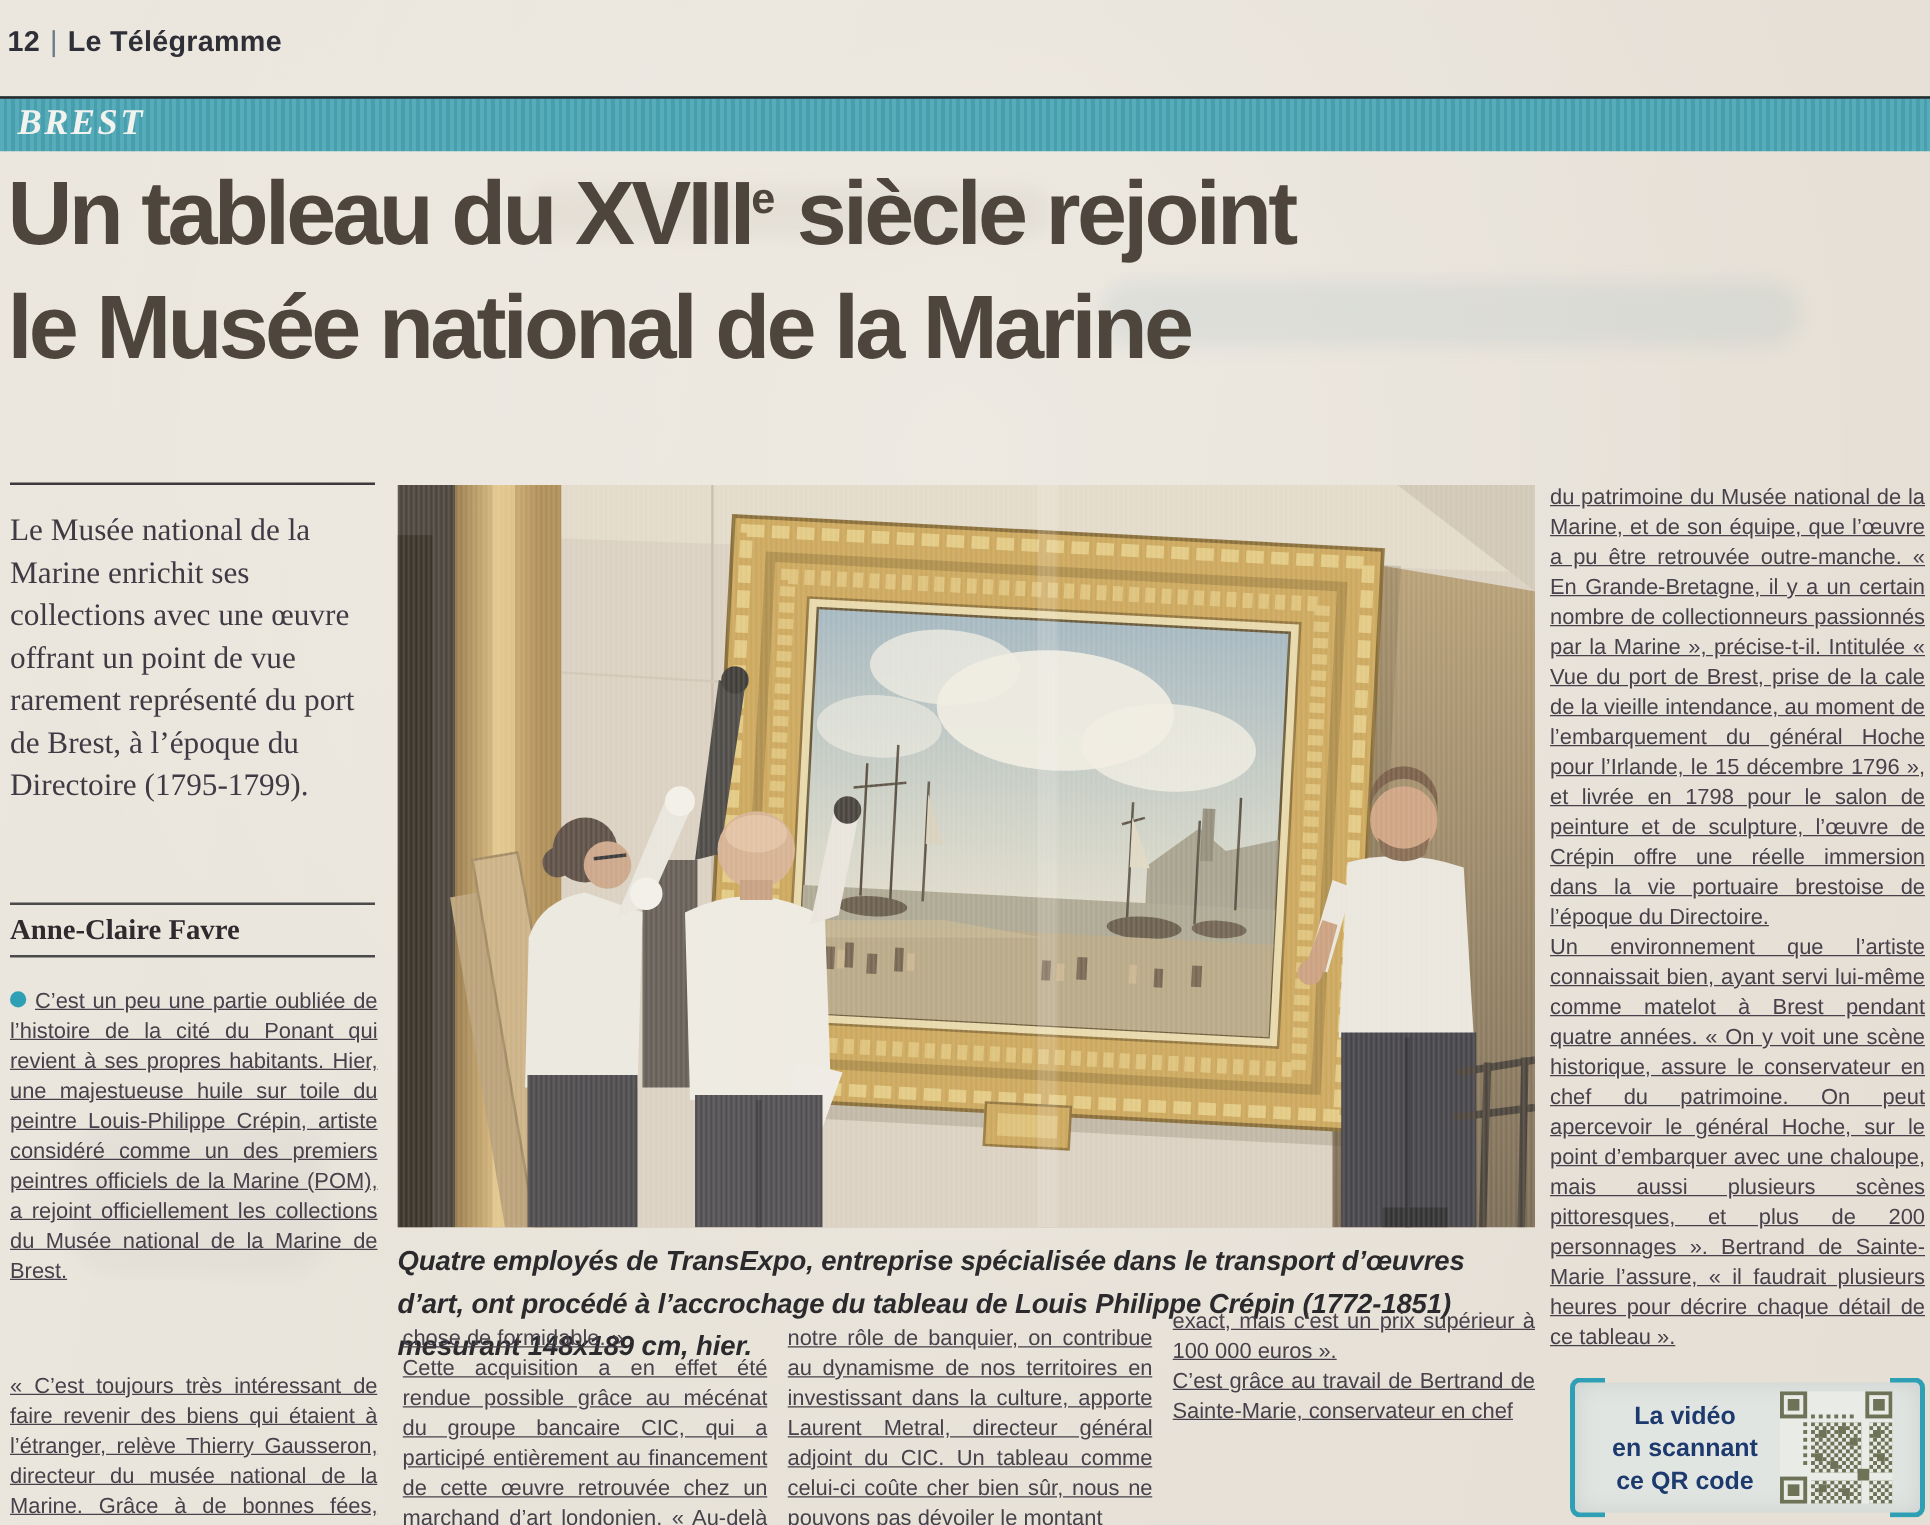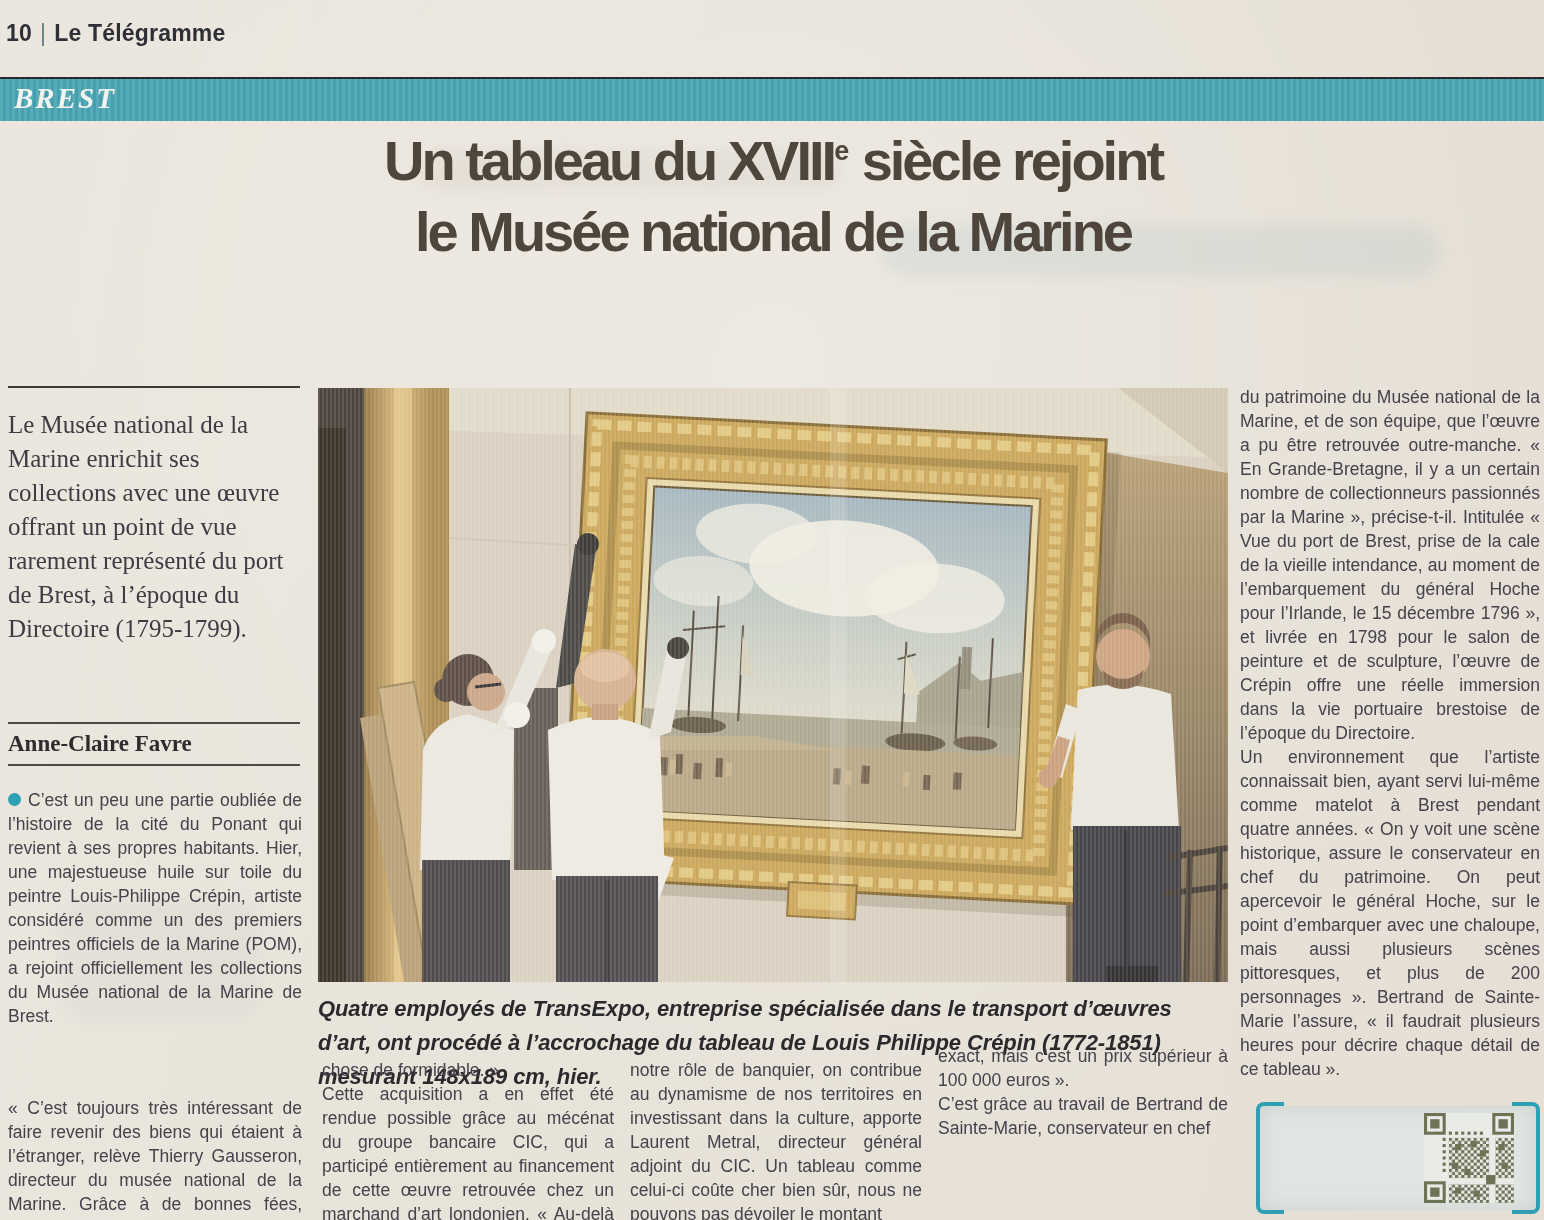--- a/index.html
+++ b/index.html
@@ -17,21 +17,21 @@
   .masthead{left:6px;top:20px;font-size:23px;font-weight:bold;color:#2f2f38;letter-spacing:.2px;}
   .masthead .sep{color:#6a7a8a;font-weight:normal;padding:0 8px;}
   .edition-date{right:12px;top:8px;font-size:27px;font-weight:bold;color:var(--date-text,#1d3a6e);}
   
   .band{left:0;top:77px;width:1544px;height:42px;background:var(--section-band,#4ba6b4);border-top:2px solid #2b2b2b;
         background-image:repeating-linear-gradient(90deg, rgba(255,255,255,.07) 0 3px, rgba(0,40,60,.06) 3px 6px);}
   .band-label{left:14px;top:82px;font-family:"Liberation Serif",serif;font-style:italic;font-weight:bold;
         font-size:29px;color:#f2f3ef;letter-spacing:2px;}
   
   .headline{left:6px;top:126px;width:1534px;font-weight:bold;color:var(--headline-text,#4e463c);
-        font-size:56px;line-height:1.26;letter-spacing:-3px;text-align:center;}
+        font-size:72px;line-height:1.26;letter-spacing:-3px;}
   .headline sup{font-size:.48em;vertical-align:super;letter-spacing:0;}
   
   .ghost{border-radius:30px;filter:blur(7px);}
   .g1{left:880px;top:225px;width:560px;height:52px;background:rgba(70,125,150,.08);}
   .g2{left:420px;top:150px;width:420px;height:40px;background:rgba(120,110,90,.06);}
   .g3{left:60px;top:900px;width:200px;height:120px;background:rgba(110,120,130,.05);}
   
   .standfirst{left:8px;top:386px;width:292px;border-top:2px solid #3c383c;padding-top:20px;
         font-family:"Liberation Serif",serif;font-size:25px;line-height:1.36;color:#3f3b44;}
   .byline{left:8px;top:722px;width:292px;border-top:2px solid #4a4a4a;border-bottom:2px solid #4a4a4a;
@@ -47,41 +47,41 @@
   
   .photo{left:318px;top:388px;width:910px;height:594px;background:#cfc6b7;overflow:hidden;}
   .photo svg{display:block;}
   .caption{left:318px;top:992px;width:906px;font-size:22px;font-weight:bold;color:#2a2a2d;
         line-height:1.55;letter-spacing:-.1px;font-style:italic;}
   
   .col2{left:322px;top:1058px;width:292px;height:162px;overflow:hidden;}
   .col3{left:630px;top:1058px;width:292px;height:162px;overflow:hidden;}
   .col4{left:938px;top:1044px;width:290px;height:176px;overflow:hidden;}
   .col4 .subhead{margin-top:24px;margin-bottom:2px;}
-  .body-col p{margin:0;}
+  .body-col p{margin:0;text-decoration:underline;}
   
   .rcol{left:1240px;top:385px;width:300px;height:702px;overflow:hidden;}
   
   .qrbox{left:1256px;top:1102px;width:284px;height:112px;}
   .qr-panel{position:absolute;left:4px;top:4px;right:4px;bottom:4px;background:#e1e5e2;border-radius:4px;
         box-shadow:inset 0 0 18px rgba(160,170,170,.35);}
   .qr-bracket{position:absolute;top:0;bottom:0;width:24px;border:4px solid var(--accent-teal,#2e9fb4);}
   .qb-l{left:0;border-right:none;border-radius:8px 0 0 8px;}
   .qb-r{right:0;border-left:none;border-radius:0 8px 8px 0;}
   .qr-text{position:absolute;left:22px;top:18px;width:140px;text-align:center;
         font-size:20px;font-weight:bold;color:var(--date-text,#1d3a6e);line-height:1.3;}
   .qr-code{position:absolute;right:26px;top:11px;width:90px;height:90px;}
 </style>
 </head>
 <body>
 
 <div class="page" style="--section-band: #4ba6b4; --accent-teal: #2e9fb4; --date-text: #1d3a6e; --headline-text: #4e463c; --paper: #e8e3d9;">
 
   <div class="abs masthead">
-    <span>10</span><span class="sep">|</span><span>Le Télégramme</span>
+    <span>12</span><span class="sep">|</span><span>Le Télégramme</span>
   </div>
 
   <div class="abs band"></div>
   <div class="abs band-label">BREST</div>
 
   <div class="abs ghost g1"></div>
   <div class="abs ghost g2"></div>
   <div class="abs ghost g3"></div>
 
   <div class="abs headline">
@@ -262,20 +262,25 @@
 
   <div class="abs body-col rcol">
     <p>du patrimoine du Musée national de la Marine, et de son équipe, que l’œuvre a pu être retrouvée outre-manche. « En Grande-Bretagne, il y a un certain nombre de collectionneurs passionnés par la Marine », précise-t-il. Intitulée « Vue du port de Brest, prise de la cale de la vieille intendance, au moment de l’embarquement du général Hoche pour l’Irlande, le 15 décembre 1796 », et livrée en 1798 pour le salon de peinture et de sculpture, l’œuvre de Crépin offre une réelle immersion dans la vie portuaire brestoise de l’époque du Directoire.</p>
     <p>Un environnement que l’artiste connaissait bien, ayant servi lui-même comme matelot à Brest pendant quatre années. « On y voit une scène historique, assure le conservateur en chef du patrimoine. On peut apercevoir le général Hoche, sur le point d’embarquer avec une chaloupe, mais aussi plusieurs scènes pittoresques, et plus de 200 personnages ». Bertrand de Sainte-Marie l’assure, « il faudrait plusieurs heures pour décrire chaque détail de ce tableau ».</p>
   </div>
 
   <div class="abs qrbox">
     <div class="qr-panel"></div>
     <div class="qr-bracket qb-l"></div>
     <div class="qr-bracket qb-r"></div>
+    <div class="qr-text">
+      <span>La vidéo</span><br>
+      <span>en scannant</span><br>
+      <span>ce QR code</span>
+    </div>
     <svg class="qr-code" viewBox="0 0 29 29" xmlns="http://www.w3.org/2000/svg">
       <defs>
         <pattern id="qd" width="2" height="2" patternUnits="userSpaceOnUse">
           <rect width="1" height="1" fill="#6e7358"></rect>
             <rect x="1" y="1" width="1" height="1" fill="#6e7358"></rect>
         </pattern>
       </defs>
       <rect width="29" height="29" fill="#e9ebe6"></rect>
       <g fill="#6e7358">
         <rect x="0" y="0" width="7" height="7"></rect>

